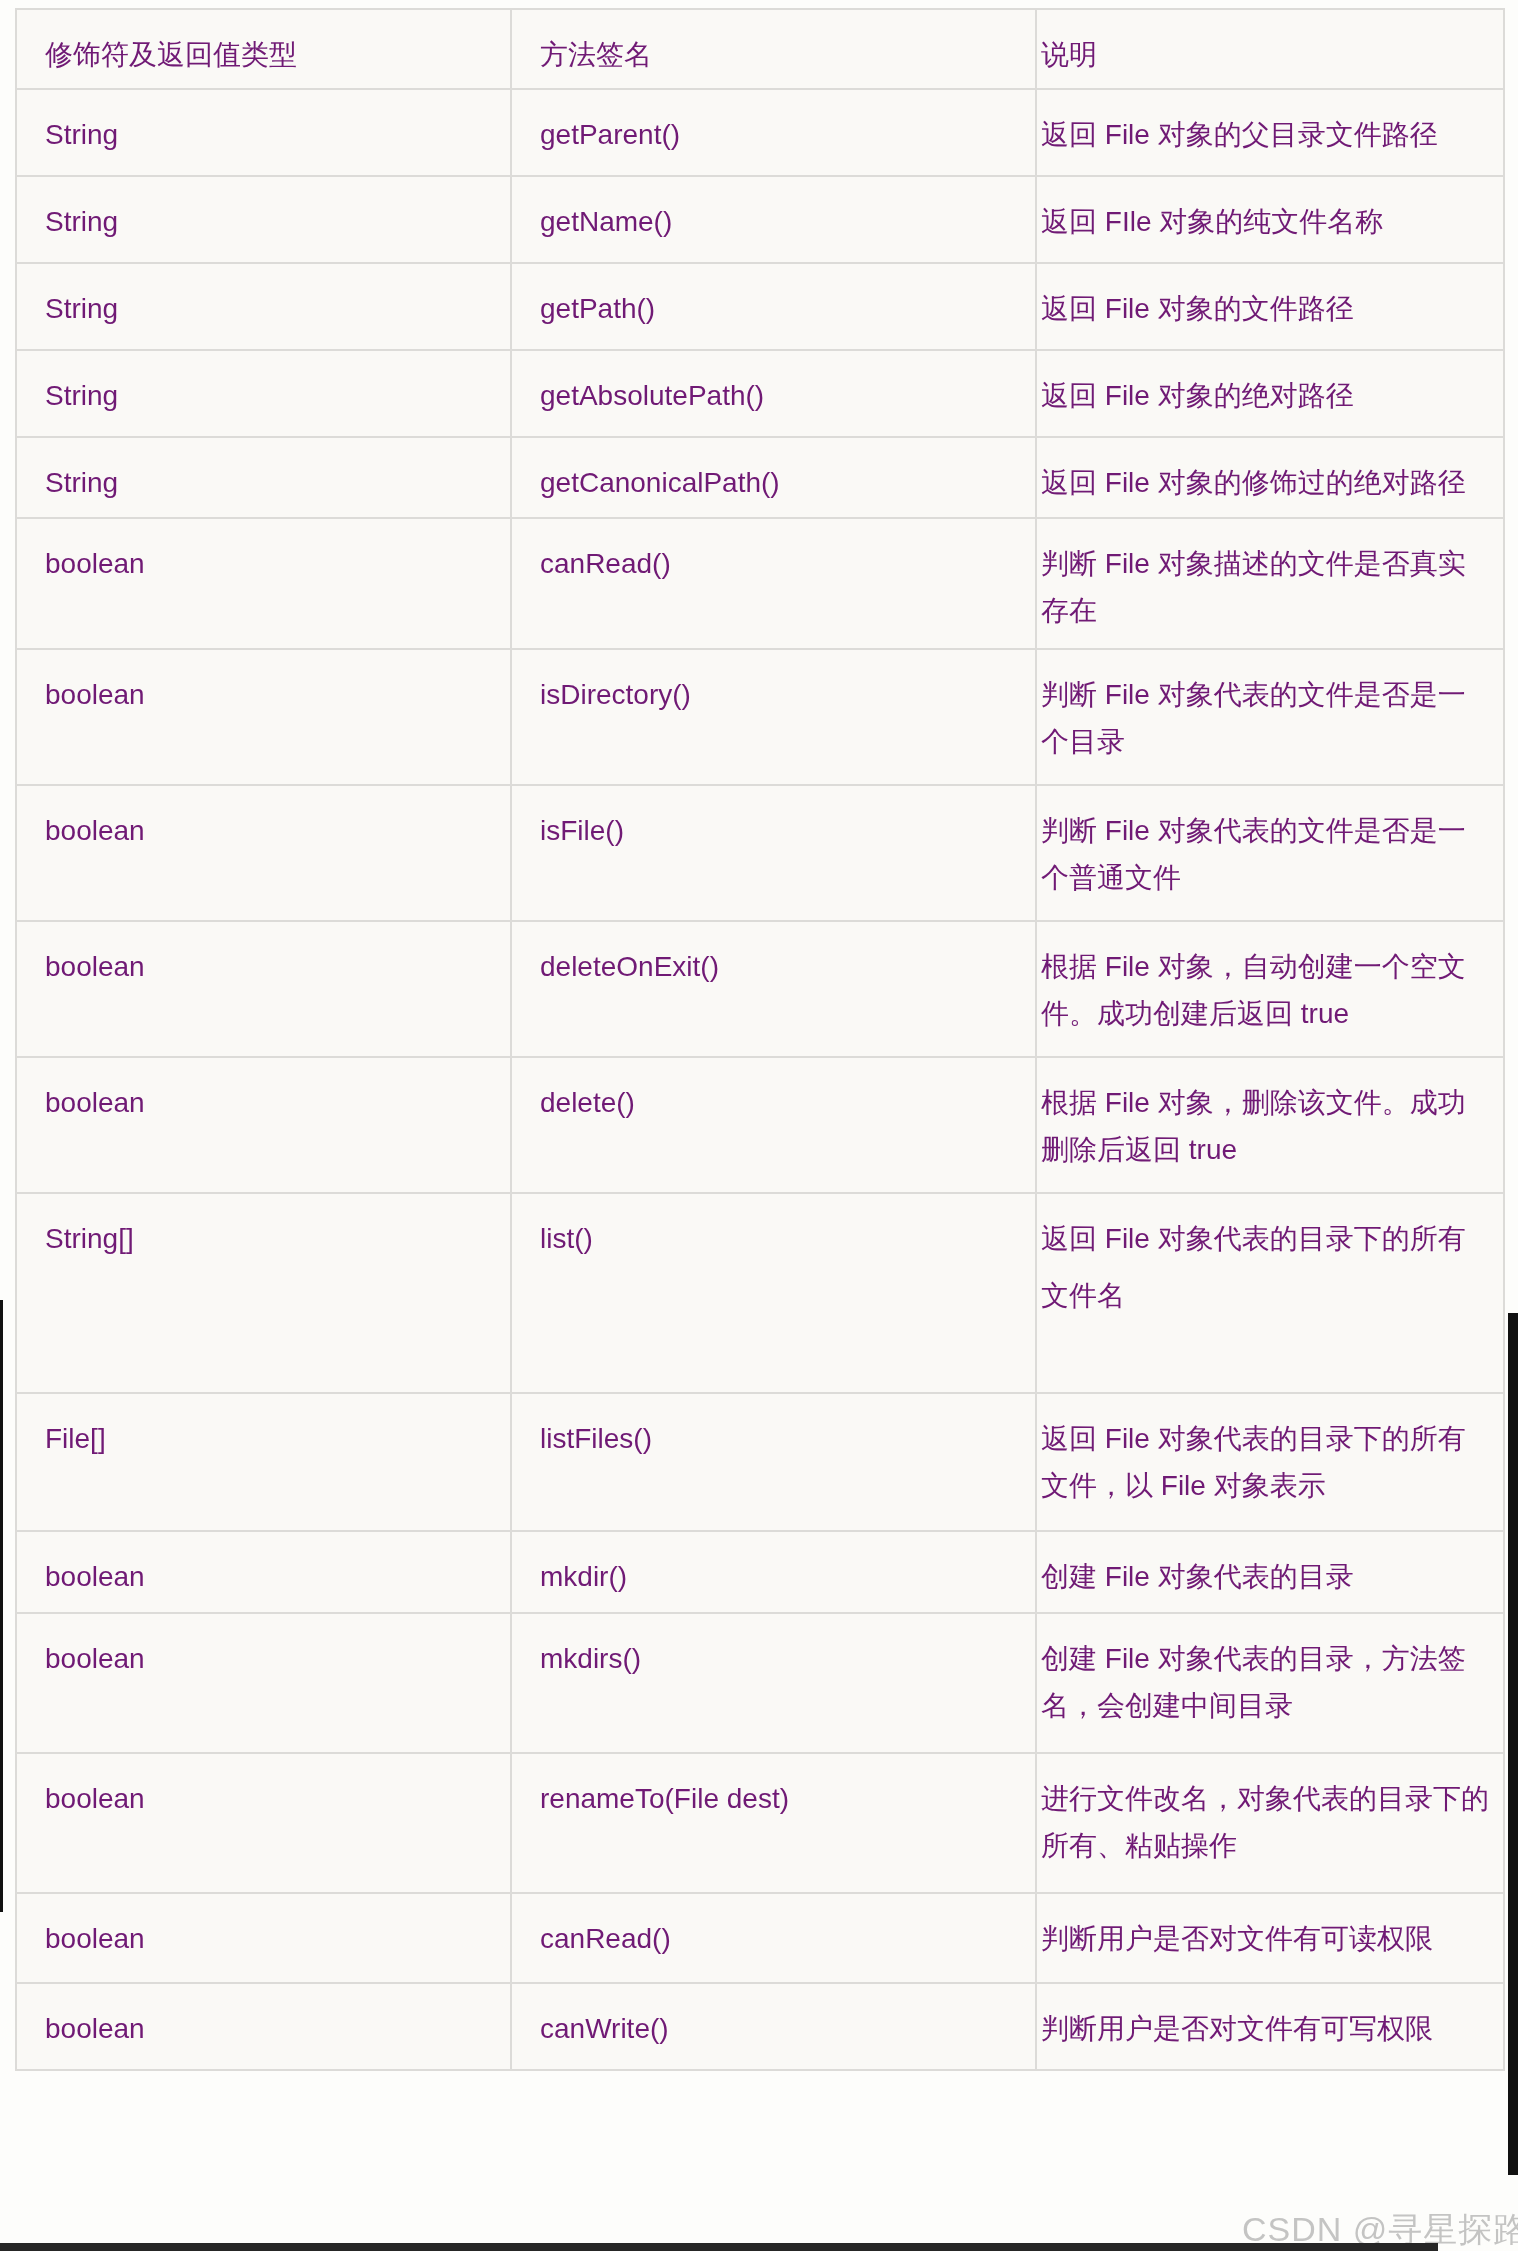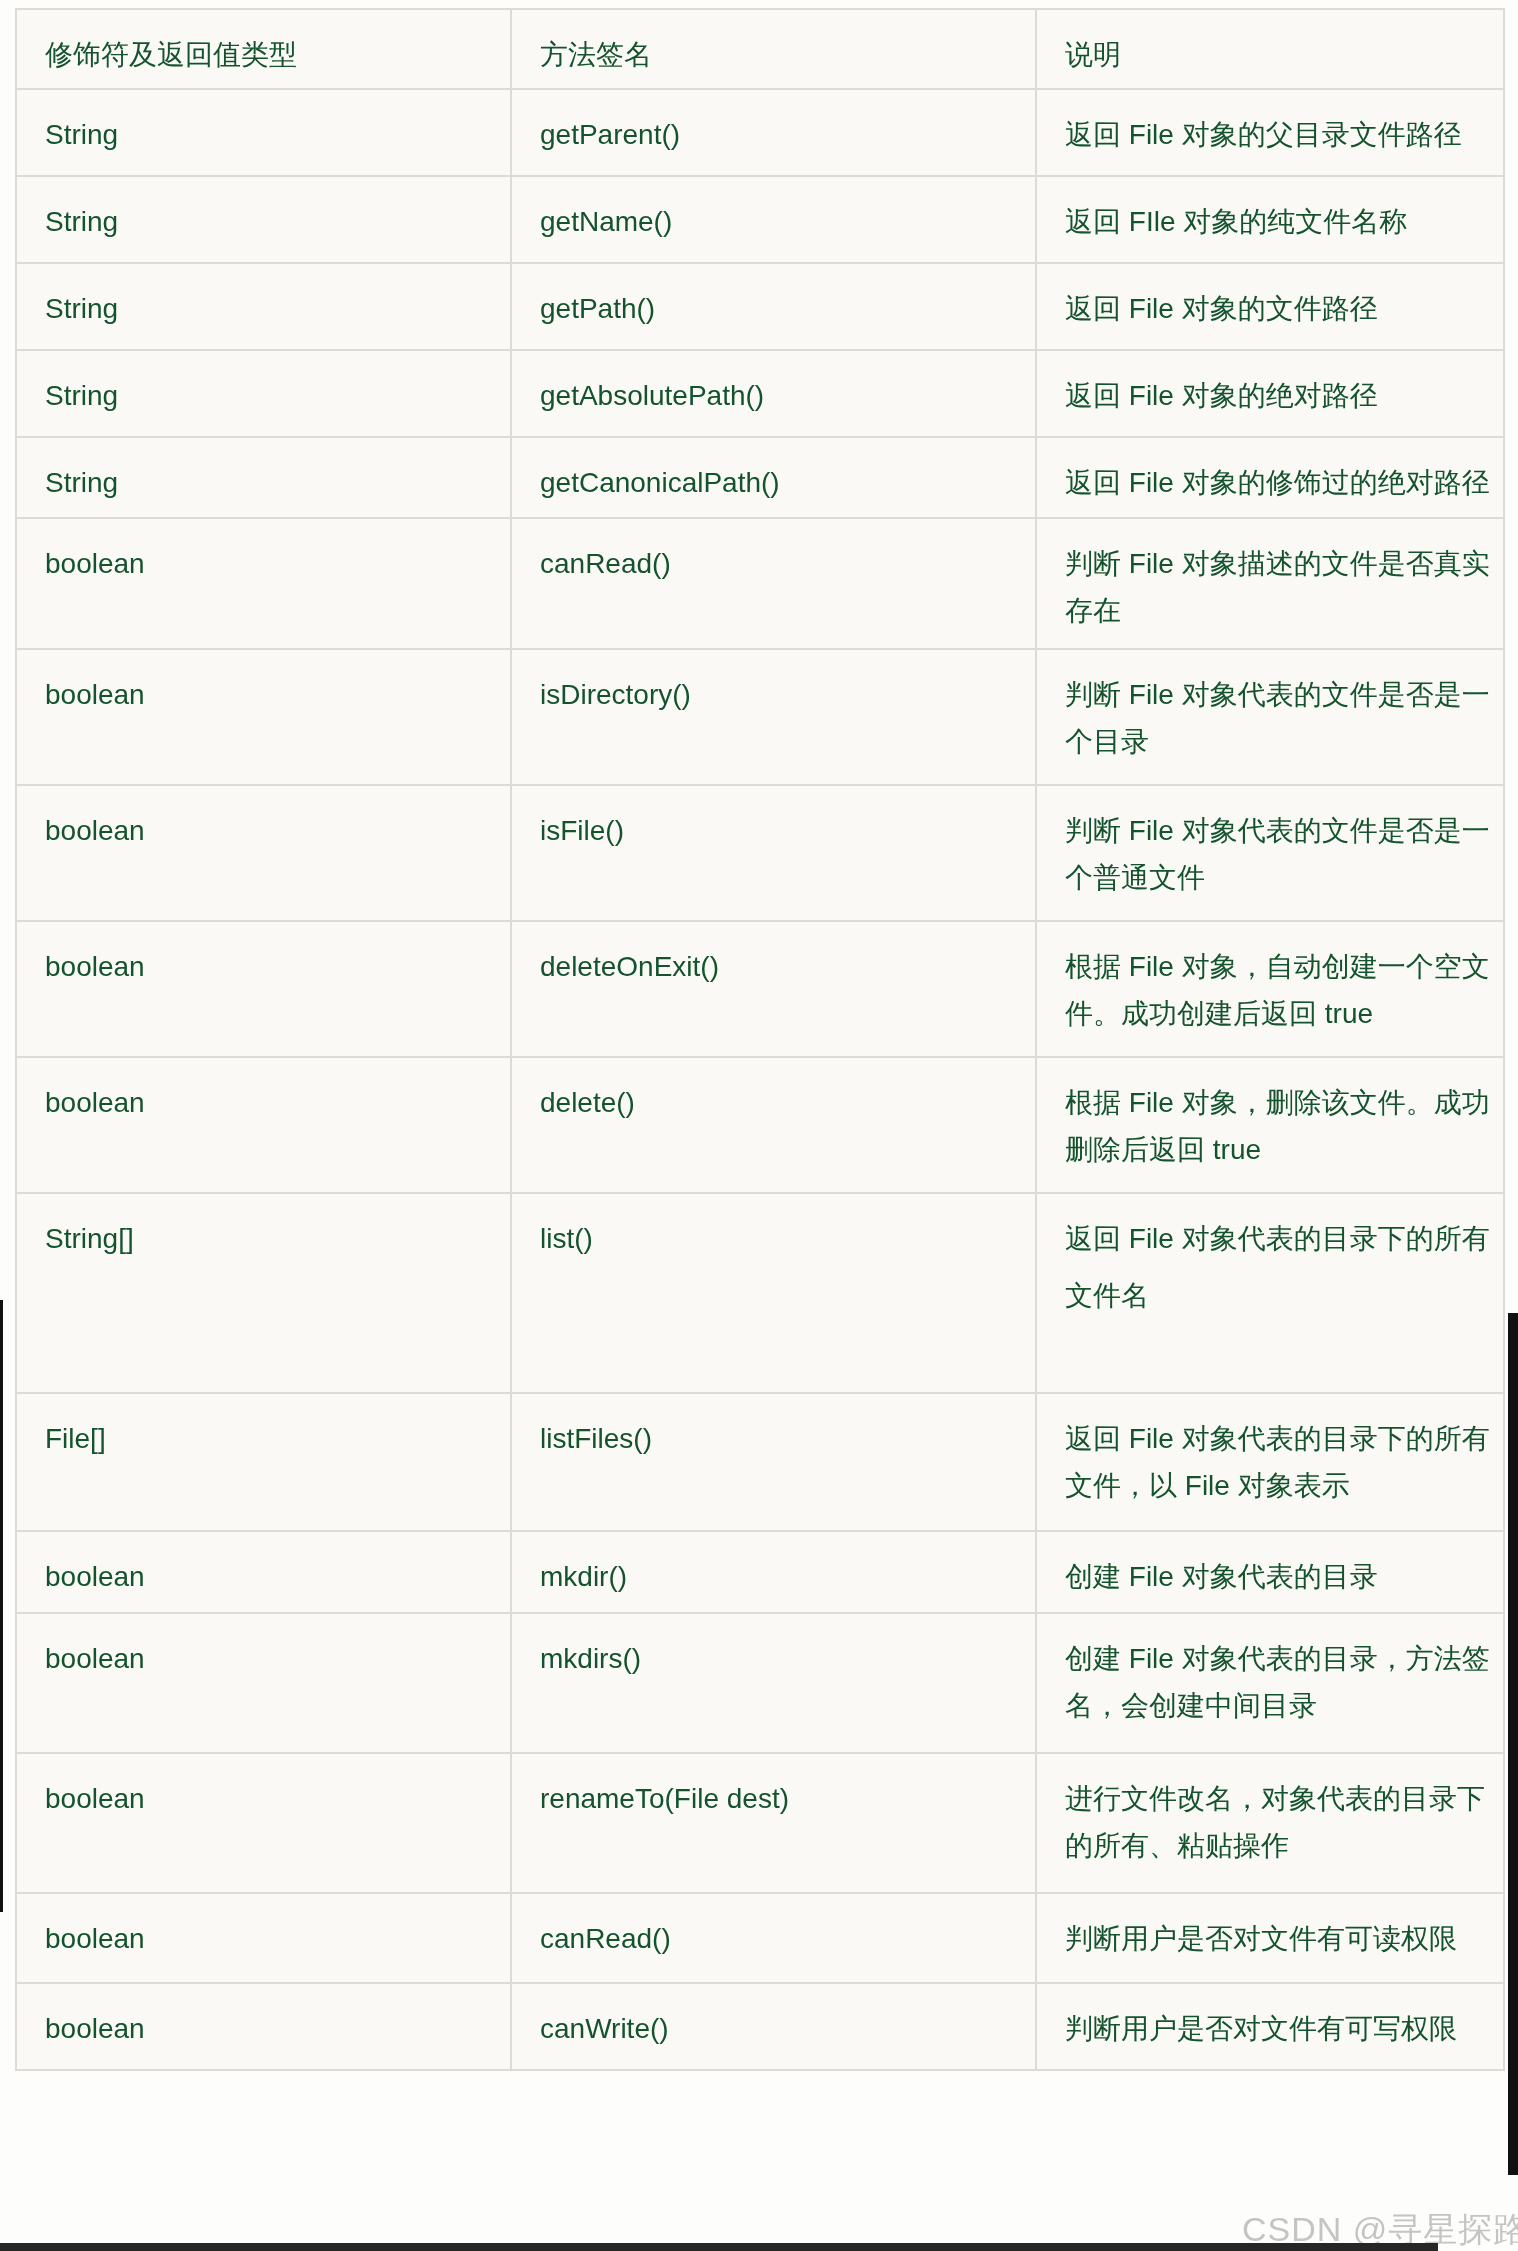--- a/index.html
+++ b/index.html
@@ -23,25 +23,25 @@
   .doc-table col.c3{width:468px;}
   .doc-table td,.doc-table th{
     border:2px solid #dcdbd8;
     vertical-align:top;
     font-size:28px;
     font-weight:400;
     line-height:47px;
     text-align:left;
     padding:21px 12px 0 28px;
     overflow:hidden;
-    color:#14532d;
+    color:#701a75;
     background:#faf9f6;
   }
   .doc-table th{font-weight:400;}
-  .doc-table td.desc,.doc-table th.desc{padding-left:28px;}
+  .doc-table td.desc,.doc-table th.desc{padding-left:4px;}
   
   tr.h80{height:80px;}  tr.h87{height:87px;}  tr.h81{height:81px;}
   tr.h131{height:131px;} tr.h136{height:136px;} tr.h202{height:202px;}
   tr.h158{height:200px;} tr.h151{height:138px;} tr.h82{height:82px;}
   tr.h140{height:140px;} tr.h90{height:90px;}
   .para2{margin-top:10px;}
   
   .strip{position:absolute;background:#111;}
   .strip-right{left:1508px;top:1313px;width:10px;height:862px;}
   .strip-left{left:0;top:1300px;width:3px;height:612px;}

